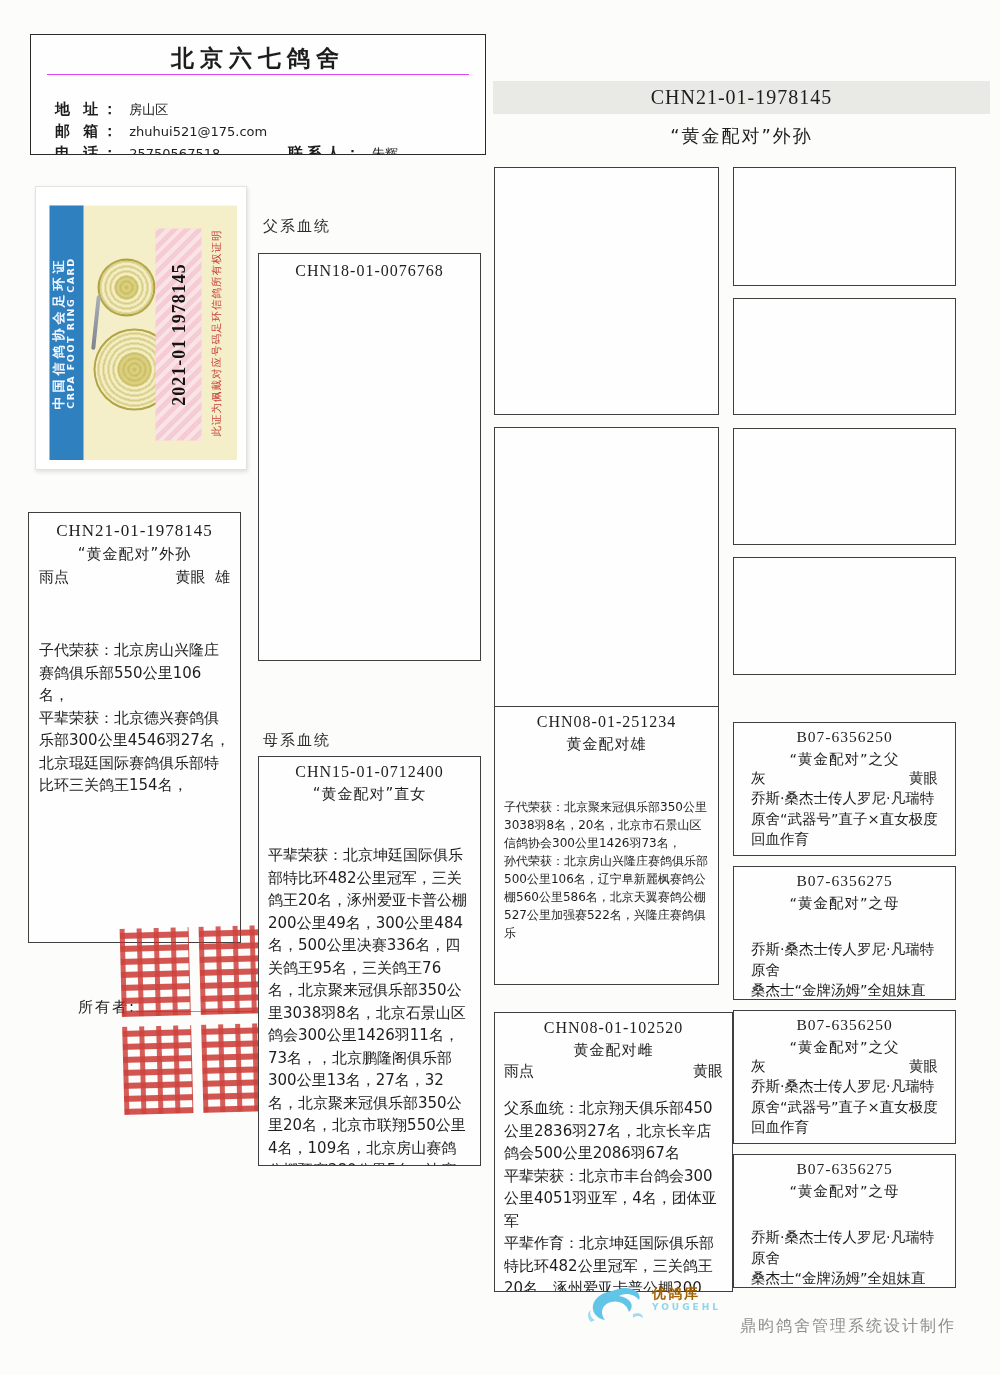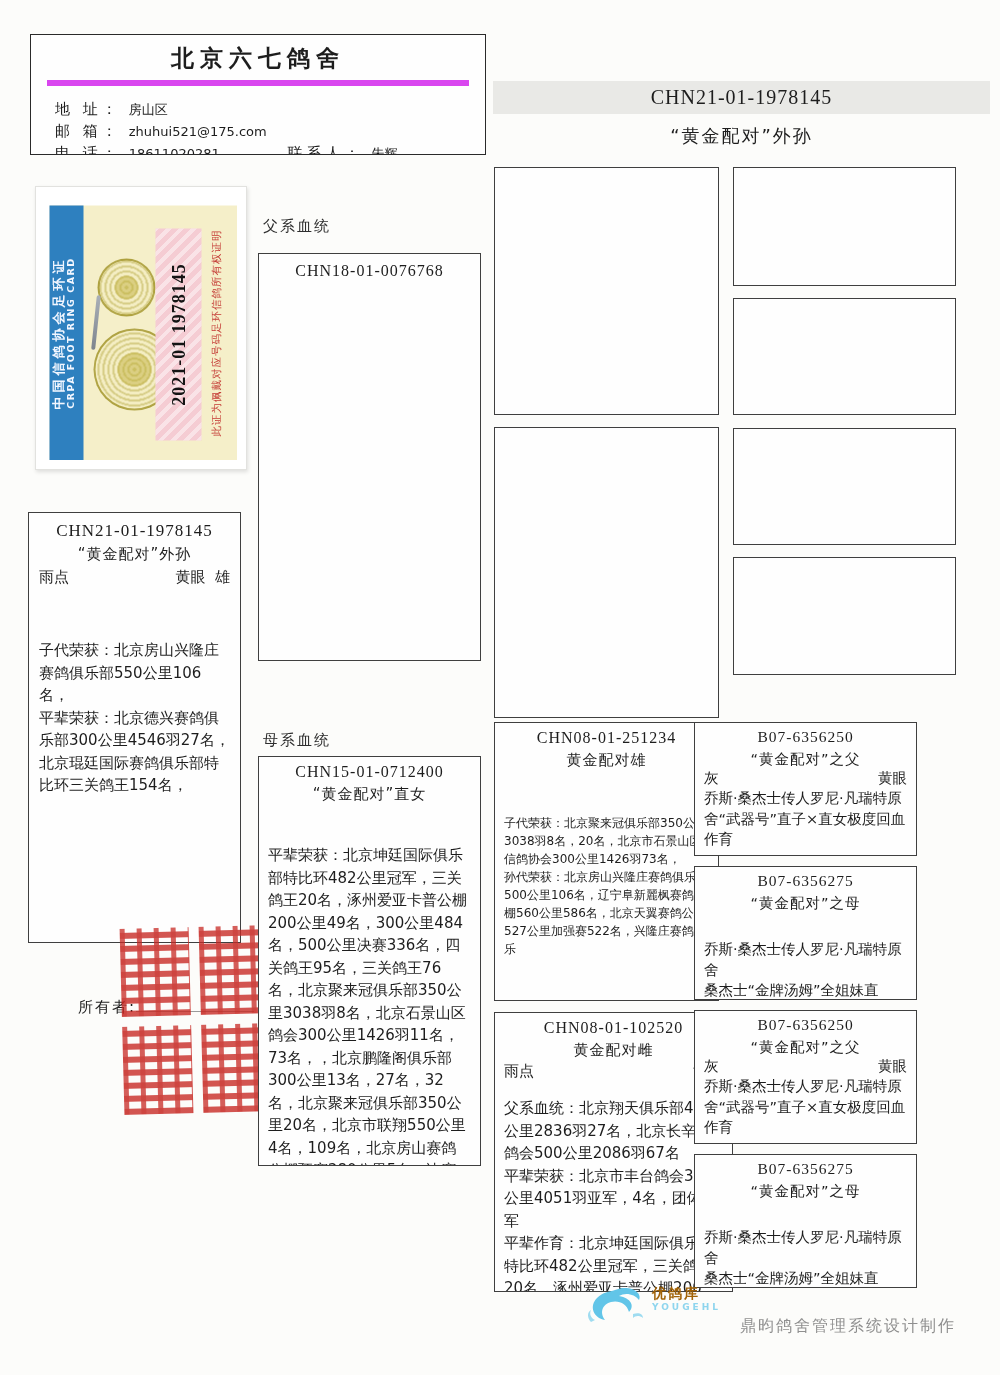--- a/index.html
+++ b/index.html
@@ -6,24 +6,24 @@
   .page{position:relative;width:1000px;height:1375px;background:#fcfcfa;overflow:hidden;
         font-family:"DejaVu Sans","Liberation Sans",sans-serif;color:#1d1d1d;}
   .abs{position:absolute;}
   .box{position:absolute;border:1.5px solid #3f3f3f;background:#fefefe;box-sizing:border-box;overflow:hidden;}
   .ring{font-family:"Liberation Serif","DejaVu Serif",serif;text-align:center;letter-spacing:1px;}
   .ctr{text-align:center;}
   .traits{display:flex;justify-content:space-between;}
   .body-txt{white-space:pre-wrap;line-height:1.5;}
   
   .loft-box{left:30px;top:34px;width:456px;height:121px;border:1.5px solid #2a2a2a;}
-  .loft-title{margin:8px 16px 0 16px;padding-bottom:6px;border-bottom:6px solid #d946ef;
+  .loft-title{margin:8px 16px 0 16px;padding-bottom:0;border-bottom:1px solid #d946ef;
               font-size:23px;font-weight:600;text-align:center;letter-spacing:6px;}
   .loft-row{position:absolute;left:24px;font-size:15px;letter-spacing:1px;}
-  .loft-row .lbl{font-weight:400;letter-spacing:4px;margin-right:8px;}
+  .loft-row .lbl{font-weight:700;letter-spacing:4px;margin-right:8px;}
   .loft-row .val{font-size:13px;letter-spacing:0;}
   
   .graybar{left:493px;top:81px;width:497px;height:33px;background:#e9e9e6;
            display:flex;align-items:center;justify-content:center;font-size:20px;}
   .subtitle{left:493px;top:124px;width:497px;font-size:18px;text-align:center;letter-spacing:2px;}
   
   .card-outer{left:35px;top:186px;width:210px;height:282px;background:#ffffff;
               border:1px solid #e2e2df;box-shadow:1px 2px 4px rgba(0,0,0,.12);}
   .card-scan{position:absolute;left:13px;top:18px;width:188px;height:255px;overflow:hidden;}
   .card-rot{position:absolute;left:-33.5px;top:33.5px;width:255px;height:188px;
@@ -53,29 +53,29 @@
         display:grid;grid-template-columns:1fr 1fr;grid-template-rows:1fr 1fr;gap:10px;
         filter:blur(.3px);opacity:.88;}
   .seal div{background:
       repeating-linear-gradient(0deg,rgba(199,41,36,.9) 0 6px,transparent 6px 13px),
       repeating-linear-gradient(90deg,rgba(199,41,36,.85) 0 5px,transparent 5px 17px);}
   
   .lin-label{font-size:15px;letter-spacing:2px;color:#2e2e2e;}
   
   .father-box{left:258px;top:253px;width:223px;height:408px;padding:8px 9px;}
   .mother-box{left:258px;top:756px;width:223px;height:410px;padding:6px 9px;}
-  .gf-box{left:494px;top:722px;width:225px;height:279px;padding:6px 9px;}
+  .gf-box{left:494px;top:706px;width:225px;height:279px;padding:6px 9px;}
   .gm-box{left:494px;top:1012px;width:239px;height:280px;padding:6px 9px;}
   .e-m1{left:494px;top:167px;width:225px;height:248px;}
   .e-m2{left:494px;top:427px;width:225px;height:291px;}
   .e-r1{left:733px;top:167px;width:223px;height:119px;}
   .e-r2{left:733px;top:298px;width:223px;height:117px;}
   .e-r3{left:733px;top:428px;width:223px;height:117px;}
   .e-r4{left:733px;top:557px;width:223px;height:118px;}
-  .b07{width:223px;left:694px;height:134px;padding:5px 9px;font-size:14.5px;}
+  .b07{width:223px;left:733px;height:134px;padding:5px 17px;font-size:14.5px;}
   .b07 .body-txt{line-height:1.42;}
   .p1{top:722px;} .p2{top:866px;} .p3{top:1010px;} .p4{top:1154px;}
   .ring-lg{font-size:17px;} .ring-md{font-size:16px;} .ring-sm{font-size:15.5px;}
   .name-line{font-size:15px;margin-top:4px;letter-spacing:1px;}
   
   .logo-text{left:652px;top:1287px;line-height:1;}
   .logo-text .cn{font-size:14px;font-weight:700;color:#a16207;letter-spacing:2px;font-family:Liberation Mono, monospace;}
   .logo-text .en{font-size:9px;font-weight:700;color:#8ed5ee;letter-spacing:3px;margin-top:2px;}
   .credit{left:740px;top:1316px;font-size:16px;color:#8f8f8f;letter-spacing:2px;}
 </style>
@@ -86,21 +86,21 @@
 
   <div class="box loft-box">
     <div class="loft-title">北京六七鸽舍</div>
     <div class="loft-row" style="top:65px;">
       <span class="lbl">地 址：</span><span class="val">房山区</span>
     </div>
     <div class="loft-row" style="top:87px;">
       <span class="lbl">邮 箱：</span><span class="val">zhuhui521@175.com</span>
     </div>
     <div class="loft-row" style="top:109px;">
-      <span class="lbl">电 话：</span><span class="val">18611020281</span>
+      <span class="lbl">电 话：</span><span class="val">25750567518</span>
       <span class="lbl" style="margin-left:62px;">联系人：</span><span class="val">朱辉</span>
     </div>
   </div>
 
   <div class="abs graybar ring">CHN21-01-1978145</div>
   <div class="abs subtitle">“黄金配对”外孙</div>
 
   <div class="abs card-outer">
     <div class="card-scan">
       <div class="card-rot">

